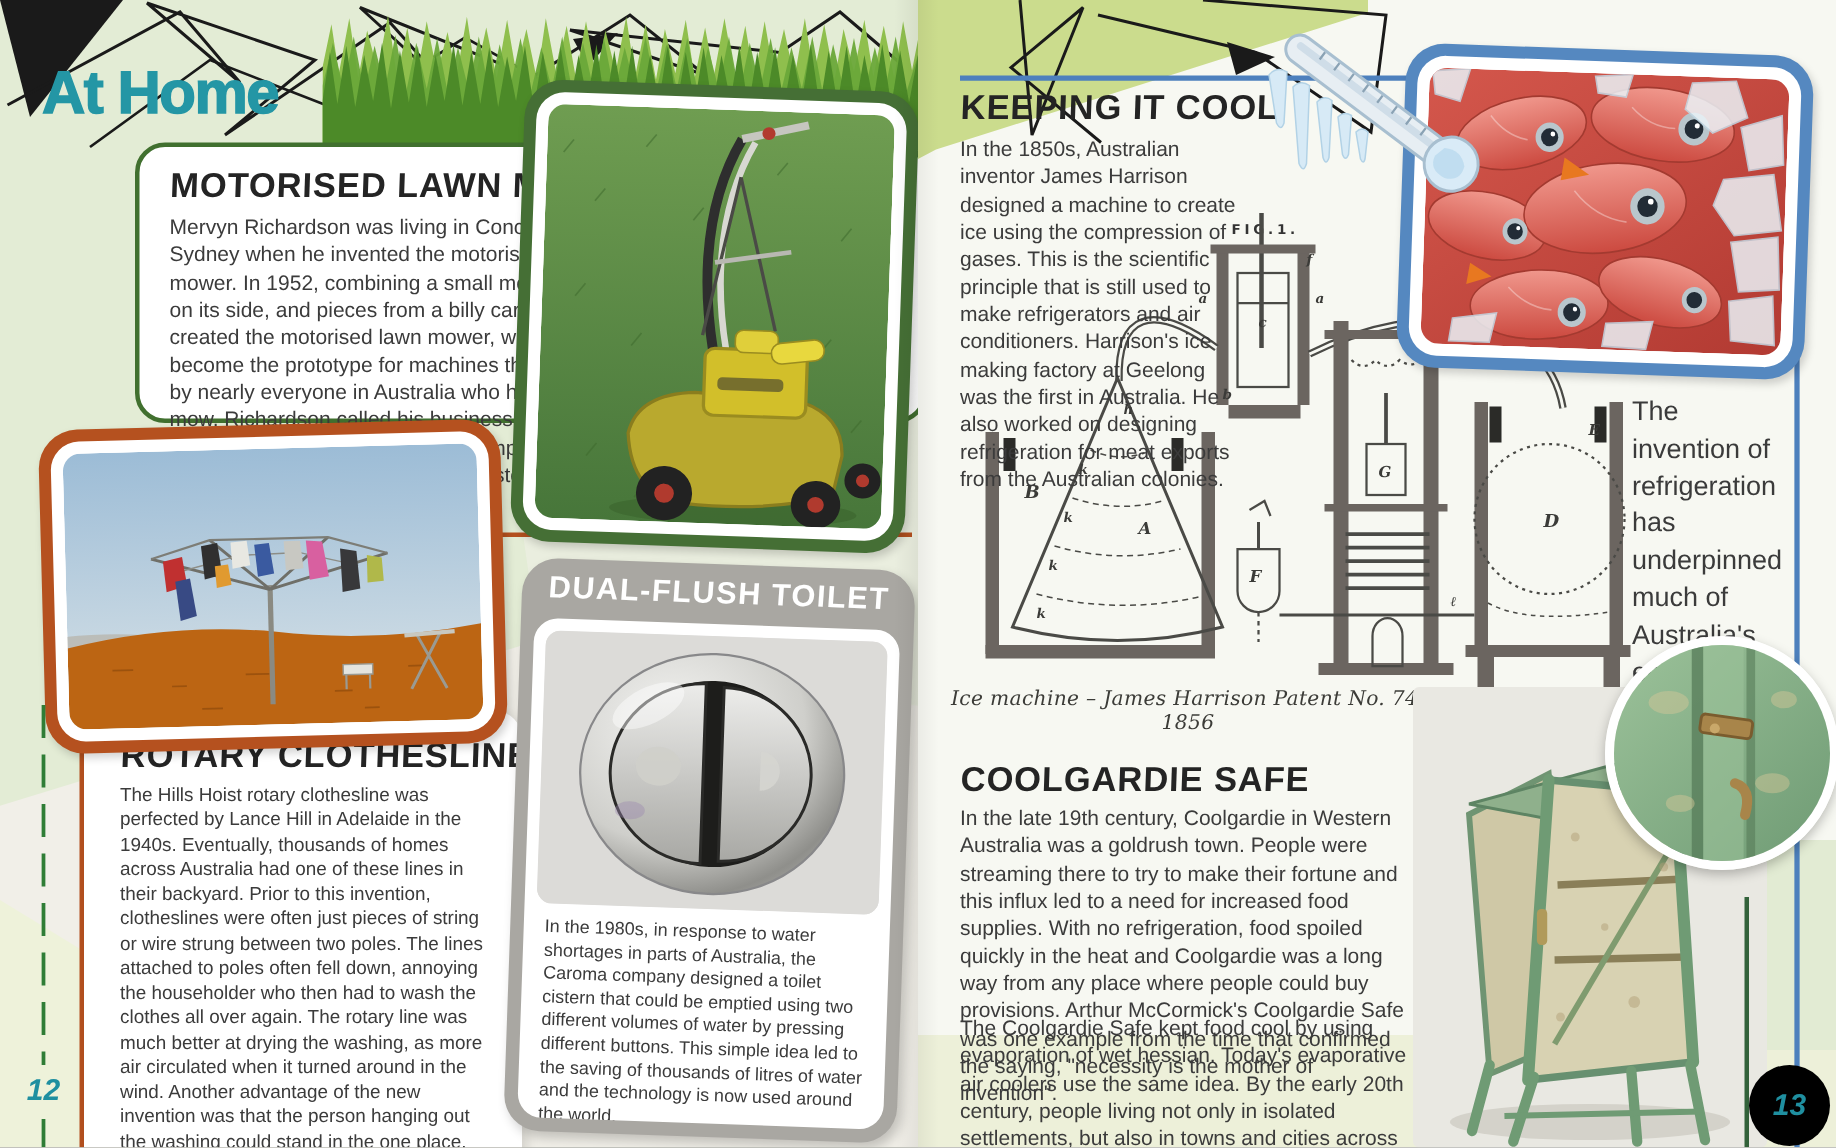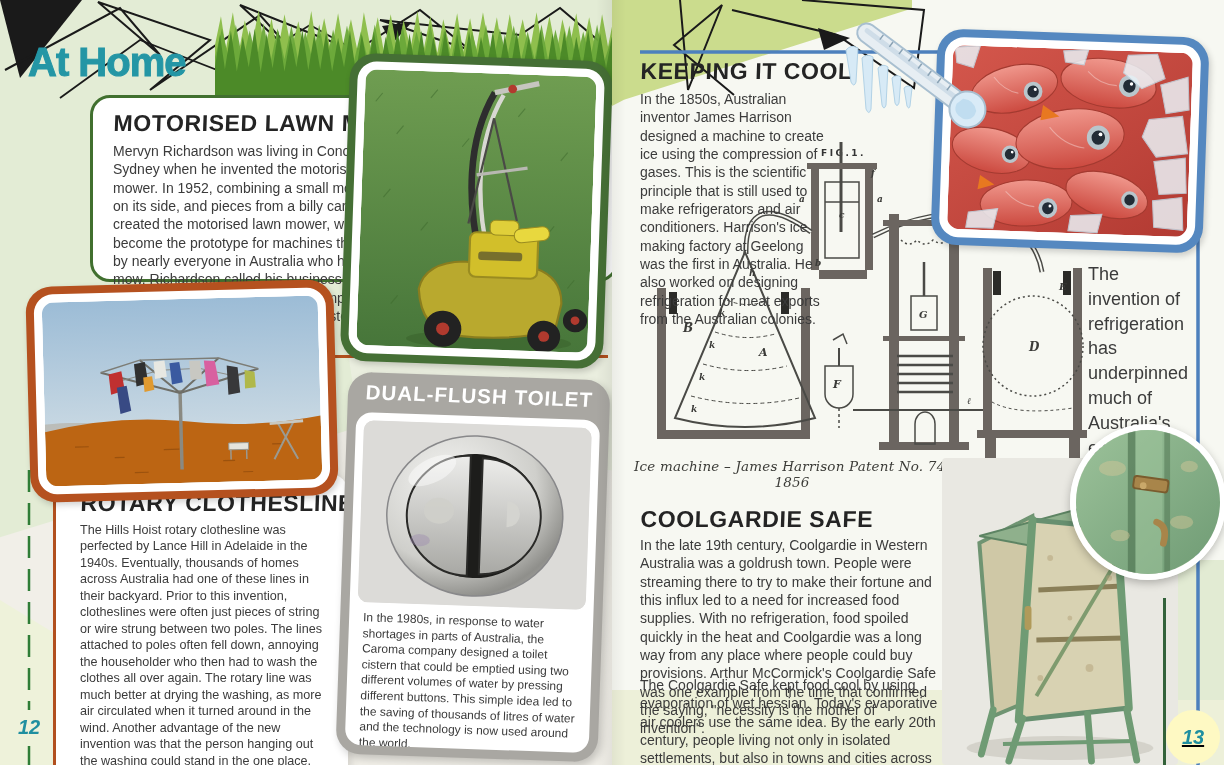--- a/index.html
+++ b/index.html
@@ -447,21 +447,21 @@
             <ellipse cx="118" cy="38" rx="9" ry="6"></ellipse>
         </g>
         <rect x="60" y="50" width="36" height="13" rx="3" fill="#a8854a" stroke="#7a5c2e" stroke-width="2" transform="rotate(8 78 56)"></rect>
         <circle cx="70" cy="58" r="3.5" fill="#c9a86a"></circle>
         <path d="M84,96 q12,4 7,22" stroke="#a8854a" stroke-width="7" fill="none" stroke-linecap="round"></path>
       </svg>
     </div>
 
     <div class="abs" style="left:551px;top:598px;width:2.5px;height:167px;background:#33623a;z-index:2;"></div>
 
-    <div class="abs" style="left:554px;top:710px;width:54px;height:54px;border-radius:50%;background:#fef9c3;
-         z-index:5;display:flex;align-items:center;justify-content:center;text-decoration:underline;">
+    <div class="abs" style="left:554px;top:710px;width:54px;height:54px;border-radius:50%;background:#000000;
+         z-index:5;display:flex;align-items:center;justify-content:center;">
       <span class="pagenum">13</span>
     </div>
 
     <div class="abs" style="left:0;top:0;width:14px;height:765px;
          background:linear-gradient(to right,rgba(0,0,0,.05),rgba(0,0,0,0));z-index:6;"></div>
   </div>
 </div>
 
 </body></html>

